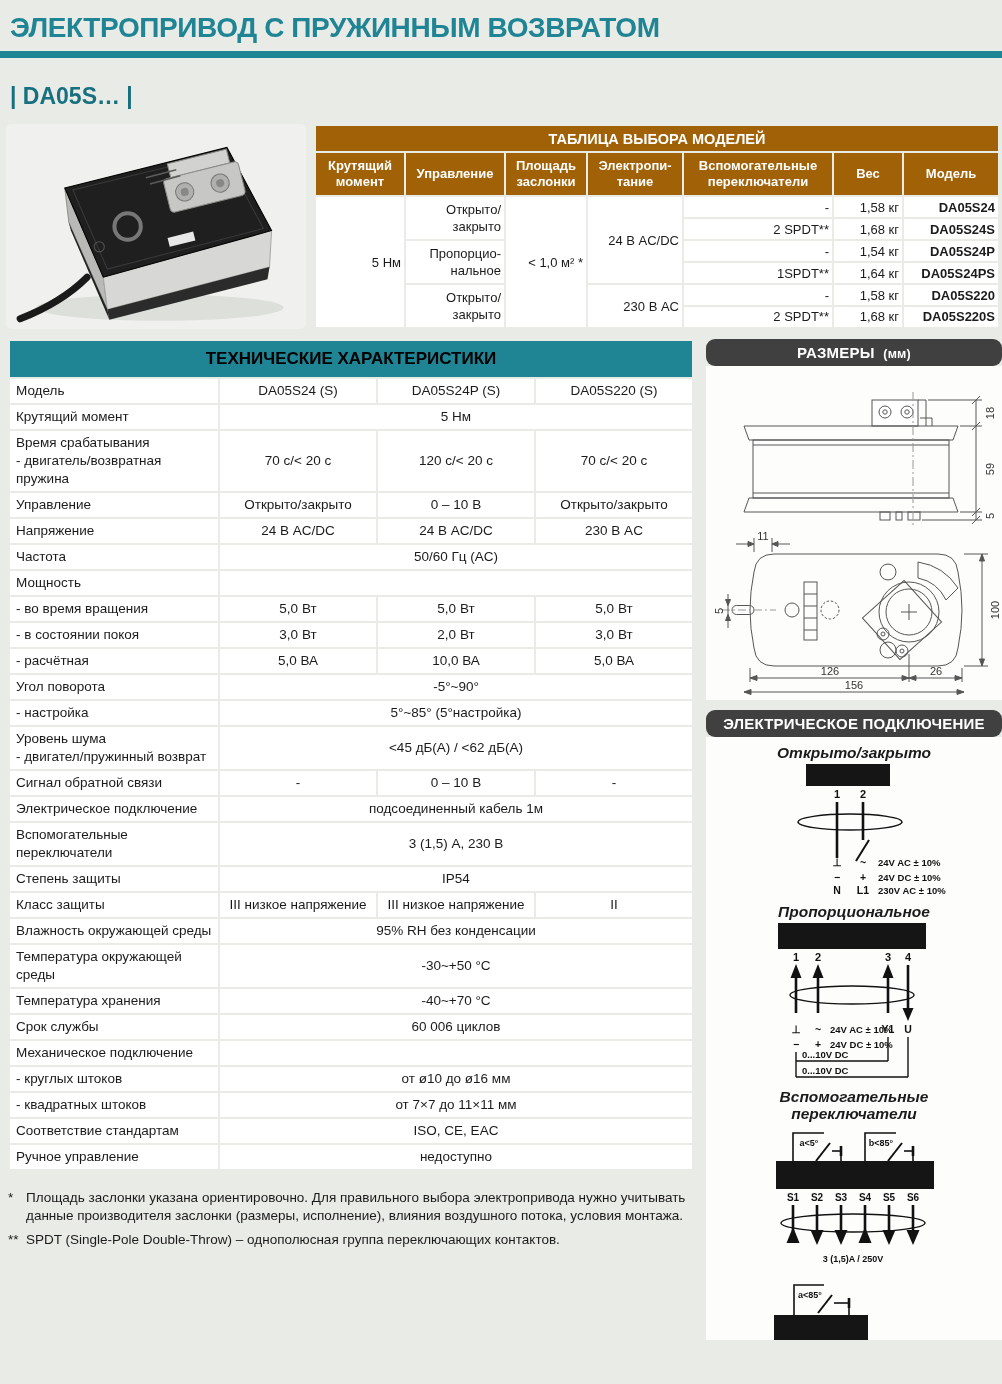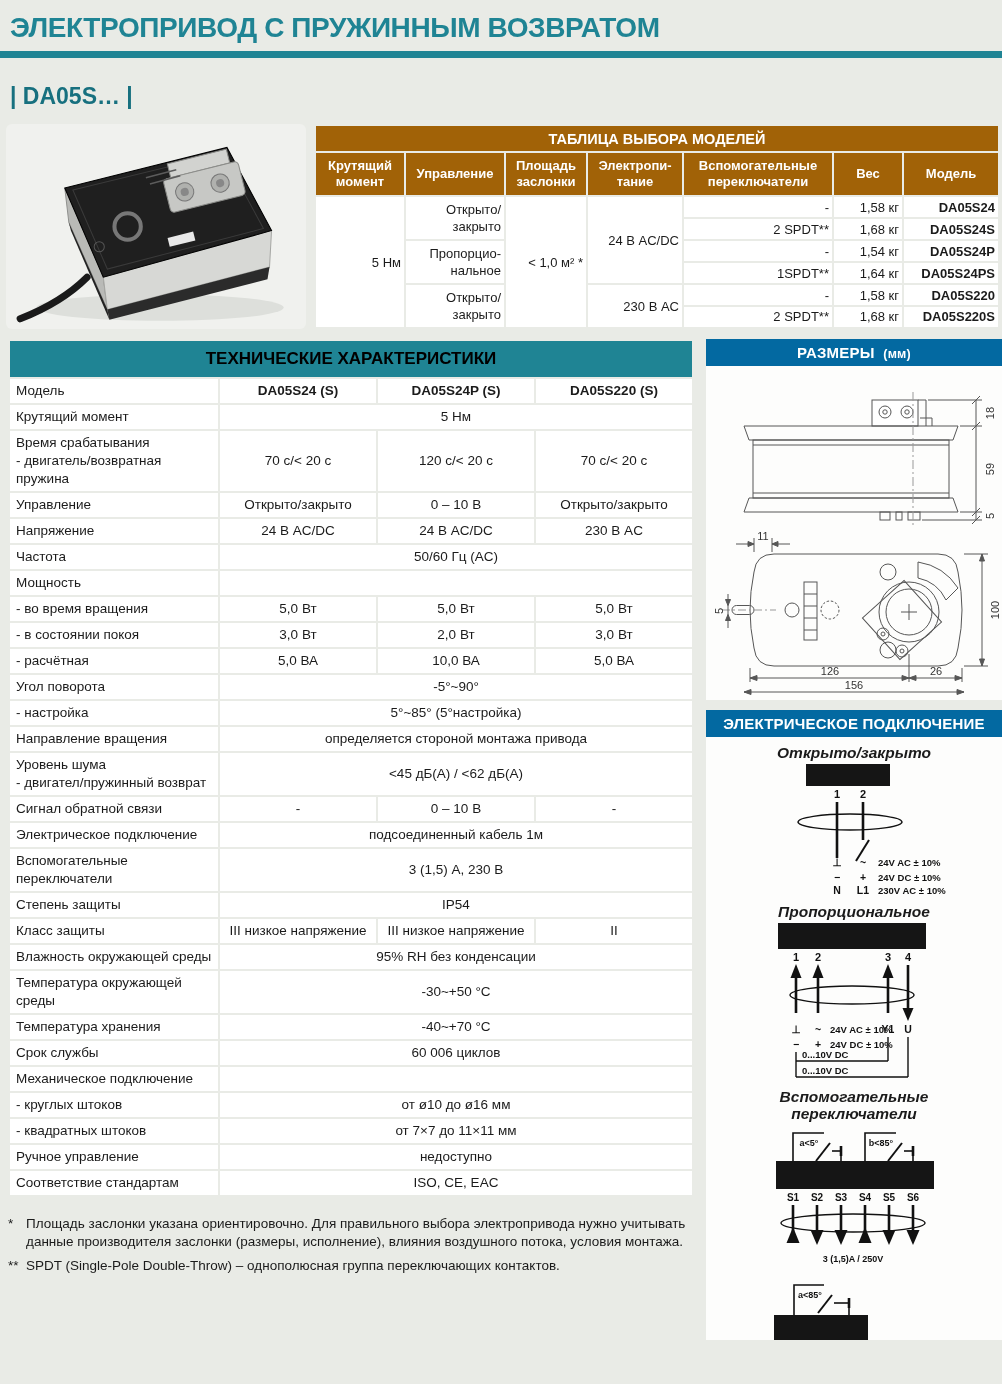--- a/index.html
+++ b/index.html
@@ -22,29 +22,29 @@
   table.sel{width:686px;font-size:13px;}
   .sel th{background:#a16207;color:#fff;font-weight:600;padding:4px 2px;line-height:16px;}
   .sel th.ttl{font-size:14.5px;font-weight:bold;padding:4px;}
   .sel td{background:#fff;text-align:right;padding:1px 3px;line-height:17px;white-space:pre-line;}
   .sel td.model{font-weight:bold;}
   table.tech{width:686px;font-size:13.5px;}
   .tech th.ttl{background:#1f8494;color:#000000;font-size:17px;font-weight:bold;padding:8px;}
   .tech td{background:#fff;padding:3px 6px;line-height:18px;}
   .tech td.lb{text-align:left;white-space:pre-line;}
   .tech td.vc{text-align:center;}
-  .tech td.bold{font-weight:bold;}
+  .tech td.bold{font-weight:normal;}
   
   .notes{margin-top:18px;font-size:13.5px;line-height:18px;width:680px;}
   .note{display:flex;margin-bottom:6px;}
   .note .mk{width:18px;flex:none;}
   
   .panel{margin-bottom:10px;}
-  .panel-h{background:#0369a1;color:#fff;text-align:center;font-weight:bold;font-size:15px;
-           padding:5px 0;letter-spacing:0.2px;}
+  .panel-h{background:#404040;color:#fff;text-align:center;font-weight:bold;font-size:15px;
+           padding:5px 0;letter-spacing:0.2px;border-radius:9px;}
   .panel-h .unit{font-size:12.5px;}
   .panel-b{background:#fdfdfc;}
   .wt{font-style:italic;font-weight:bold;text-align:center;font-size:15.5px;line-height:17px;
       margin:3px 0 1px;padding:0 38px;}
   svg text{font-family:"Liberation Sans",sans-serif;}
   .dim{font-size:11px;fill:#333;text-anchor:middle;}
   .term{font-size:11px;font-weight:bold;fill:#111;text-anchor:middle;}
   .term2{font-size:10px;font-weight:bold;fill:#111;text-anchor:middle;}
   .wsym{font-size:10.5px;font-weight:bold;fill:#111;text-anchor:middle;}
   .wlab{font-size:9.5px;font-weight:bold;fill:#111;}
@@ -227,24 +227,20 @@
             </tr>
         <tr>
               <td class="lb">Угол поворота</td>
               <td class="vc" colspan="3">-5°~90°</td>
             </tr>
         <tr>
               <td class="lb">- настройка</td>
               <td class="vc" colspan="3">5°~85° (5°настройка)</td>
             </tr>
         <tr>
-              <td class="lb">Направление вращения</td>
-              <td class="vc" colspan="3">определяется стороной монтажа привода</td>
-            </tr>
-        <tr>
               <td class="lb">Уровень шума
 - двигател/пружинный возврат</td>
               <td class="vc" colspan="3">&lt;45 дБ(А) / &lt;62 дБ(А)</td>
             </tr>
         <tr>
               <td class="lb">Сигнал обратной связи</td>
               <td class="vc">-</td>
               <td class="vc">0 – 10 В</td>
               <td class="vc">-</td>
             </tr>
@@ -290,26 +286,26 @@
             </tr>
         <tr>
               <td class="lb">- круглых штоков</td>
               <td class="vc" colspan="3">от ø10 до ø16 мм</td>
             </tr>
         <tr>
               <td class="lb">- квадратных штоков</td>
               <td class="vc" colspan="3">от 7×7 до 11×11 мм</td>
             </tr>
         <tr>
+              <td class="lb">Соответствие стандартам</td>
+              <td class="vc" colspan="3">ISO, CE, EAC</td>
+            </tr>
+        <tr>
               <td class="lb">Ручное управление</td>
               <td class="vc" colspan="3">недоступно</td>
-            </tr>
-        <tr>
-              <td class="lb">Соответствие стандартам</td>
-              <td class="vc" colspan="3">ISO, CE, EAC</td>
             </tr>
       </tbody>
         </table>
 
       <div class="notes">
         <div class="note">
           <span class="mk">*</span>
           <span>Площадь заслонки указана ориентировочно. Для правильного выбора электропривода нужно учитывать данные производителя заслонки (размеры, исполнение), влияния воздушного потока, условия монтажа.</span>
         </div>
         <div class="note">

